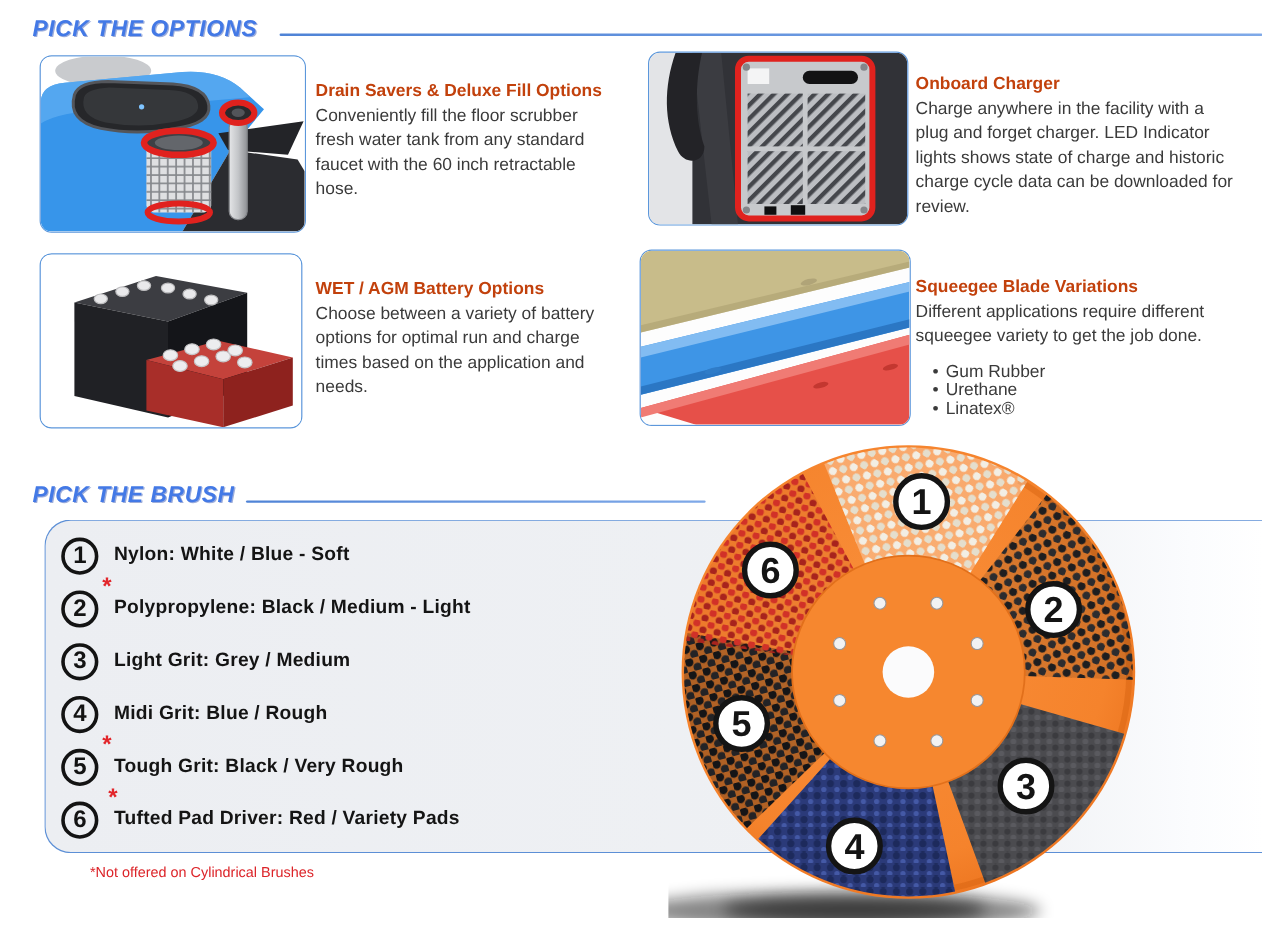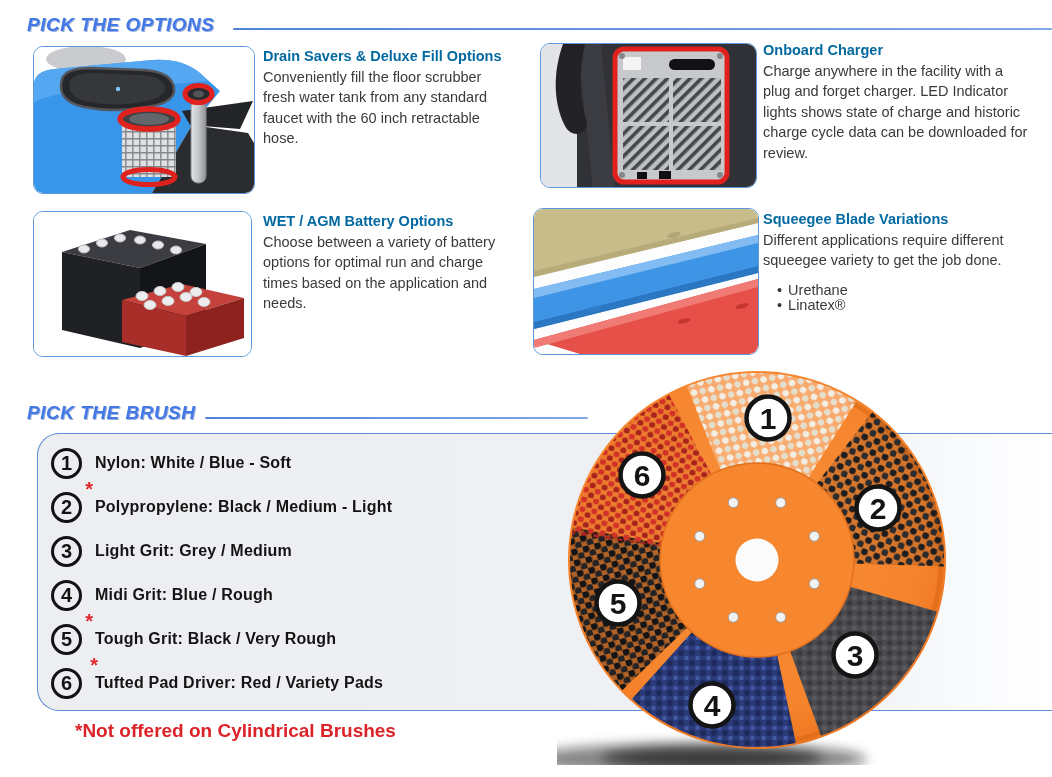--- a/index.html
+++ b/index.html
@@ -5,36 +5,36 @@
   html,body{margin:0;padding:0;background:#fff;}
   #page{position:relative;width:1052px;height:765px;background:#ffffff;overflow:hidden;
         font-family:"Liberation Sans",sans-serif;}
   .sec-head{position:absolute;font-size:19px;font-weight:bold;font-style:italic;
             color:#4379E6;letter-spacing:.5px;white-space:nowrap;
             text-shadow:1px 1px 0 rgba(40,75,175,.45);}
   .rule{position:absolute;height:2px;background:linear-gradient(90deg,#4F83D6,#7FA9E8);border-radius:1px;}
   .tile{position:absolute;border:1.5px solid #5C97DB;border-radius:10px;overflow:hidden;background:#fff;}
   .tile svg{display:block;width:100%;height:100%;}
   .opt-text{position:absolute;font-size:14.5px;line-height:20.5px;}
-  .opt-title{font-weight:bold;color:#0369a1;}
+  .opt-title{font-weight:bold;color:#c2410c;margin-top:20px;}
   .opt-body{color:#3a3a3a;}
   .bullets{margin-top:12px;padding-left:14px;color:#3a3a3a;}
   .bullet-row{line-height:15.8px;}
   .blt{margin-right:6px;}
   .brush-box{position:absolute;left:37px;top:433px;width:1015px;height:276px;
              border:1.5px solid #5C8FD6;border-right:0;border-radius:22px 0 0 22px;
              background:linear-gradient(90deg,#ECEEF2 0%,#EFF1F4 78%,#FBFCFE 94%,#ffffff 100%);}
   .b-item{position:absolute;left:51px;display:flex;align-items:center;height:32px;}
   .b-cwrap{position:relative;width:31px;height:31px;flex:0 0 auto;}
   .b-circle{box-sizing:border-box;width:31px;height:31px;border:3px solid #131313;border-radius:50%;
             display:flex;align-items:center;justify-content:center;
             font-size:20px;font-weight:bold;color:#131313;background:transparent;}
   .b-ast{position:absolute;top:-10px;right:-11px;color:#E2262B;font-size:20px;font-weight:bold;line-height:14px;}
   .b-label{margin-left:13px;font-size:16px;font-weight:bold;color:#141414;letter-spacing:.2px;white-space:nowrap;}
-  .footnote{position:absolute;left:75px;top:720px;font-size:19px;font-weight:bold;color:#DC2328;}
+  .footnote{position:absolute;left:75px;top:720px;font-size:12px;font-weight:normal;color:#DC2328;}
   .disc-fig{position:absolute;left:557px;top:360px;width:400px;height:430px;}
 </style>
 </head>
 <body>
 
 <div id="page">
 
   <div class="sec-head" style="left:27px;top:14px;">PICK THE OPTIONS</div>
   <div class="rule" style="left:233px;top:28px;width:819px;"></div>
 
@@ -169,20 +169,21 @@
         <path d="M0,131 L224,70 L224,78 L0,139 Z" fill="#F07B74"></path>
         <ellipse cx="150" cy="112" rx="6.5" ry="2.3" fill="#C33730" transform="rotate(-15 150 112)"></ellipse>
         <ellipse cx="208" cy="97" rx="6.5" ry="2.3" fill="#C33730" transform="rotate(-15 208 97)"></ellipse>
       </g>
     </svg>
   </div>
   <div class="opt-text" style="left:763px;top:209px;width:266px;">
     <div class="opt-title">Squeegee Blade Variations</div>
     <div class="opt-body">Different applications require different squeegee variety to get the job done.</div>
     <div class="bullets">
+      <div class="bullet-row"><span class="blt">•</span><span>Gum Rubber</span></div>
       <div class="bullet-row"><span class="blt">•</span><span>Urethane</span></div>
       <div class="bullet-row"><span class="blt">•</span><span>Linatex®</span></div>
     </div>
   </div>
 
   <div class="sec-head" style="left:27px;top:402px;">PICK THE BRUSH</div>
   <div class="rule" style="left:205px;top:417px;width:383px;"></div>
 
   <div class="brush-box"></div>
 

